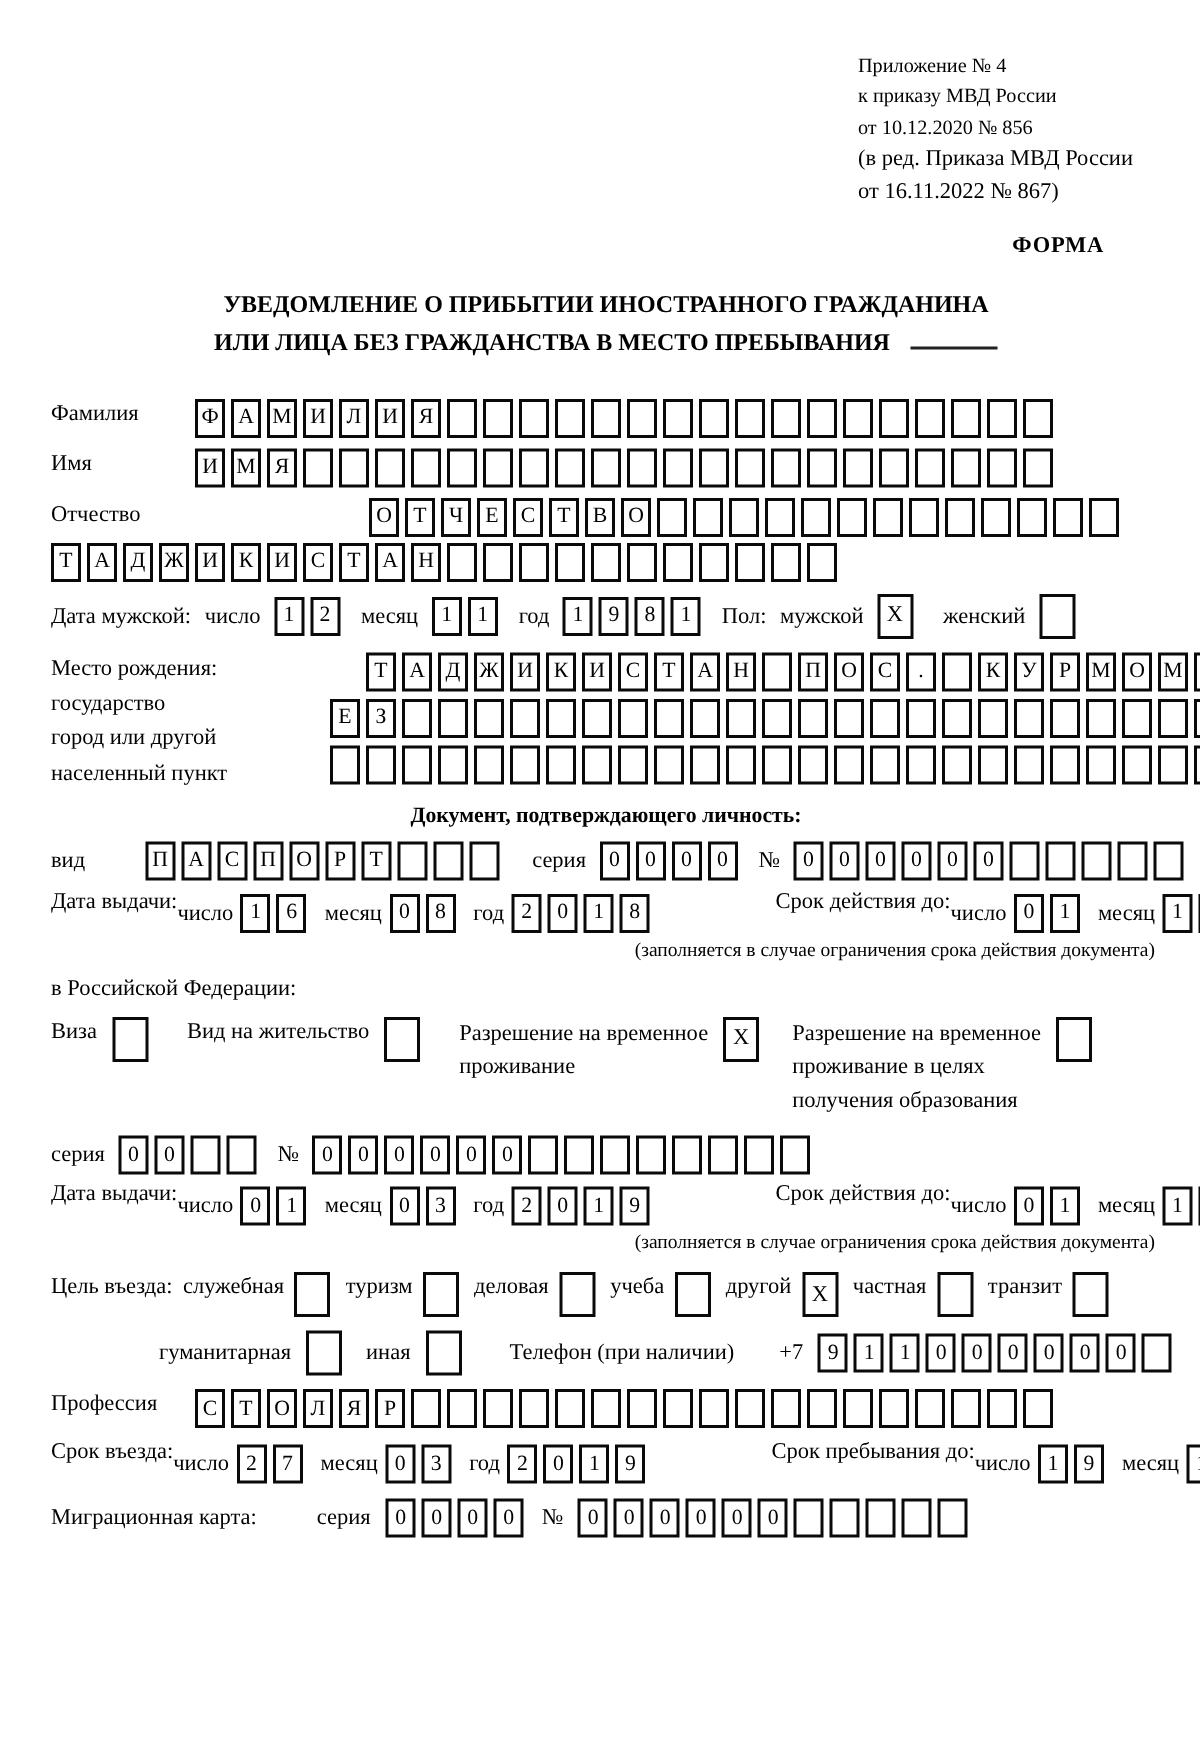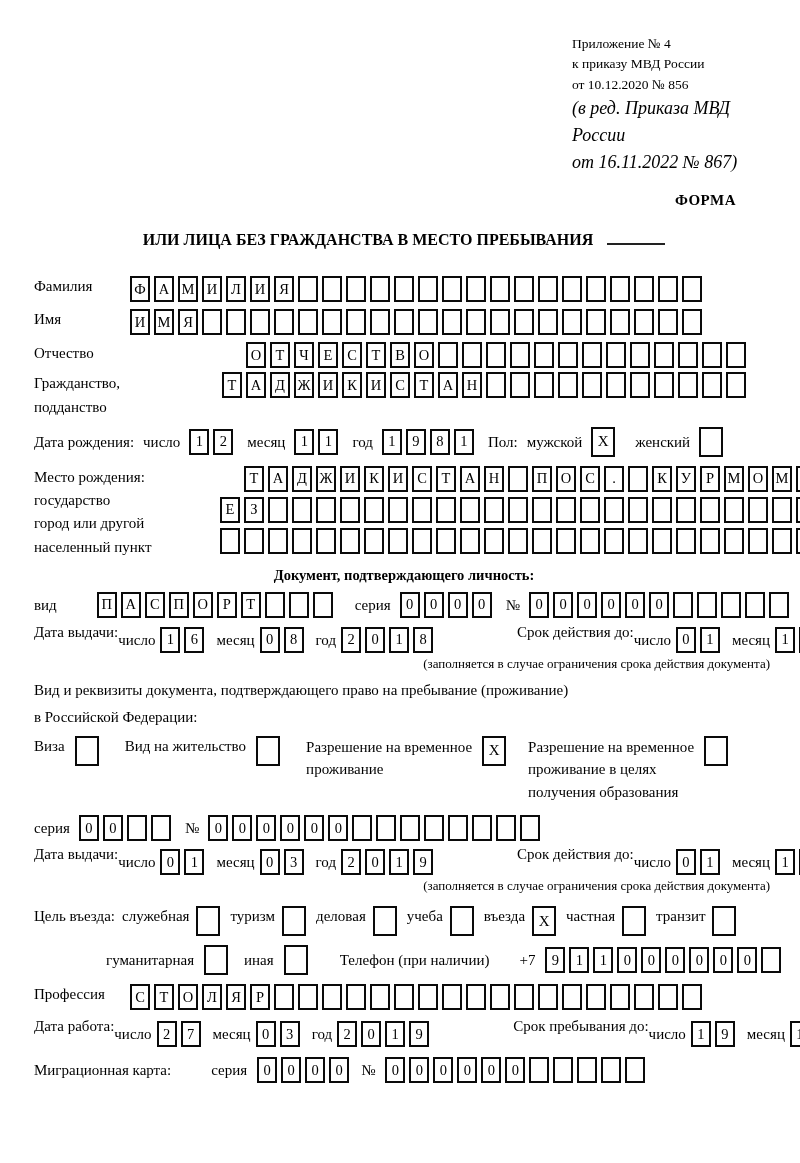--- a/index.html
+++ b/index.html
@@ -6,21 +6,21 @@
   html, body { background: #ffffff; }
   body {
     width: 800px; height: 1163px;
     font-family: "Liberation Serif", "DejaVu Serif", serif;
     color: #000; overflow: hidden;
   }
   .page { padding: 34px 26px 10px 34px; }
 
   
   .hdr { width: 190px; margin-left: auto; margin-right: 12px; font-size: 13.5px; line-height: 1.5; }
-  .hdr .sub { font-size: 18px; font-style: italic; }
+  .hdr .sub { font-size: 15px; }
   .form-label { text-align: right; margin: 16px 38px 0 0; font-weight: bold; font-size: 15px; letter-spacing: .5px; }
 
   .title { text-align: center; font-weight: bold; font-size: 16px; margin-top: 18px; line-height: 1.6; }
   .blank-line { display: inline-block; width: 58px; border-bottom: 2px solid #222; height: 14px; margin-left: 14px; }
 
   .sec-head { text-align: center; font-weight: bold; font-size: 14.3px; margin-top: 26px; }
 
   .row { display: flex; align-items: flex-start; margin-top: 7px; }
   .row.top { align-items: flex-start; gap: 40px; }
   .lbl { font-size: 15px; line-height: 1.35; flex: none; }
@@ -79,20 +79,21 @@
   <div class="hdr">
     <div>Приложение № 4</div>
     <div>к приказу МВД России</div>
     <div>от 10.12.2020 № 856</div>
     <div class="sub">(в ред. Приказа МВД России</div>
     <div class="sub">от 16.11.2022 № 867)</div>
   </div>
   <div class="form-label">ФОРМА</div>
 
   <div class="title">
+    <div>УВЕДОМЛЕНИЕ О ПРИБЫТИИ ИНОСТРАННОГО ГРАЖДАНИНА</div>
     <div>
       <span>ИЛИ ЛИЦА БЕЗ ГРАЖДАНСТВА В МЕСТО ПРЕБЫВАНИЯ</span><span class="blank-line"></span>
     </div>
   </div>
 
 
   <div class="row" style="margin-top:24px;">
     <span class="lbl w96">Фамилия</span>
     <span class="cells">
         <span class="cell">Ф</span>
@@ -175,24 +176,20 @@
         <span class="cell"></span>
         <span class="cell"></span>
         <span class="cell"></span>
         <span class="cell"></span>
         <span class="cell"></span>
         <span class="cell"></span>
       </span>
   </div>
 
   <div class="row top" style="margin-top:4px;">
-    <div class="lbl-col w148">
-      <div>Гражданство,</div>
-      <div>подданство</div>
-    </div>
     <span class="cells">
         <span class="cell">Т</span>
         <span class="cell">А</span>
         <span class="cell">Д</span>
         <span class="cell">Ж</span>
         <span class="cell">И</span>
         <span class="cell">К</span>
         <span class="cell">И</span>
         <span class="cell">С</span>
         <span class="cell">Т</span>
@@ -206,21 +203,21 @@
         <span class="cell"></span>
         <span class="cell"></span>
         <span class="cell"></span>
         <span class="cell"></span>
         <span class="cell"></span>
         <span class="cell"></span>
       </span>
   </div>
 
   <div class="inline-row">
-    <span class="lbl">Дата рождения:</span>
+    <span class="lbl">Дата мужской:</span>
     <span class="lbl">число</span>
     <span class="cells">
         <span class="cell">1</span>
         <span class="cell">2</span>
       </span>
     <span class="lbl">месяц</span>
     <span class="cells">
         <span class="cell">1</span>
         <span class="cell">1</span>
       </span>
@@ -413,21 +410,20 @@
             <span class="cell">2</span>
             <span class="cell">0</span>
             <span class="cell">2</span>
             <span class="cell">5</span>
           </span>
       </div>
     </div>
   </div>
   <div class="note">(заполняется в случае ограничения срока действия документа)</div>
 
-  <div class="intro">Вид и реквизиты документа, подтверждающего право на пребывание (проживание)</div>
   <div class="intro">в Российской Федерации:</div>
 
   <div class="permits">
     <div class="p-item mr26">
       <span class="lbl">Виза</span>
       <span class="cells cb-cells">
           <span class="cell"></span>
         </span>
     </div>
     <div class="p-item mr26">
@@ -543,21 +539,21 @@
         <span class="cell"></span>
       </span>
     <span class="lbl">деловая</span>
     <span class="cells cb-cells">
         <span class="cell"></span>
       </span>
     <span class="lbl">учеба</span>
     <span class="cells cb-cells">
         <span class="cell"></span>
       </span>
-    <span class="lbl">въезда</span>
+    <span class="lbl">другой</span>
     <span class="cells cb-cells">
         <span class="cell">X</span>
       </span>
     <span class="lbl">частная</span>
     <span class="cells cb-cells">
         <span class="cell"></span>
       </span>
     <span class="lbl">транзит</span>
     <span class="cells cb-cells">
         <span class="cell"></span>
@@ -614,21 +610,21 @@
         <span class="cell"></span>
         <span class="cell"></span>
         <span class="cell"></span>
         <span class="cell"></span>
         <span class="cell"></span>
       </span>
   </div>
 
   <div class="dates-row" style="margin-top:8px;">
     <div class="dg">
-      <div class="dg-head">Дата работа:</div>
+      <div class="dg-head">Срок въезда:</div>
       <div class="dl">
         <span class="lbl">число</span>
         <span class="cells">
             <span class="cell">2</span>
             <span class="cell">7</span>
           </span>
         <span class="lbl">месяц</span>
         <span class="cells">
             <span class="cell">0</span>
             <span class="cell">3</span>

